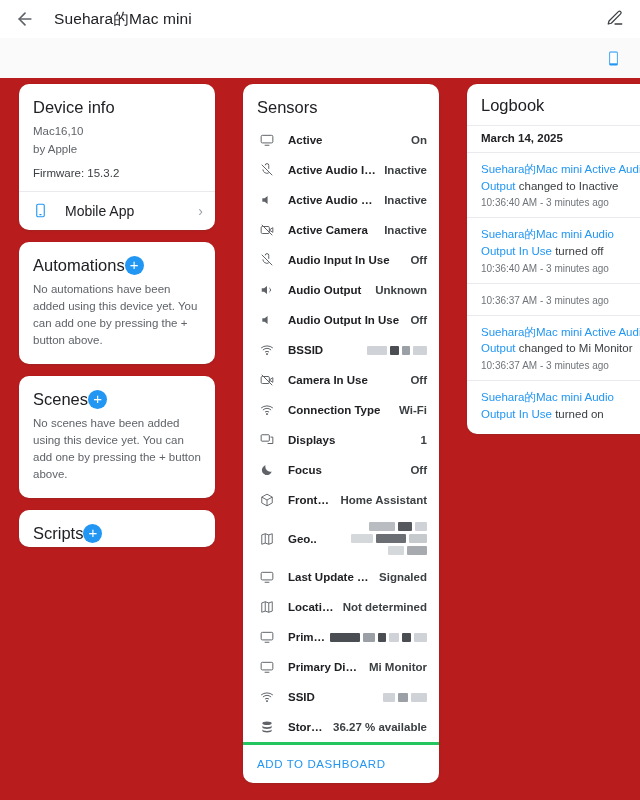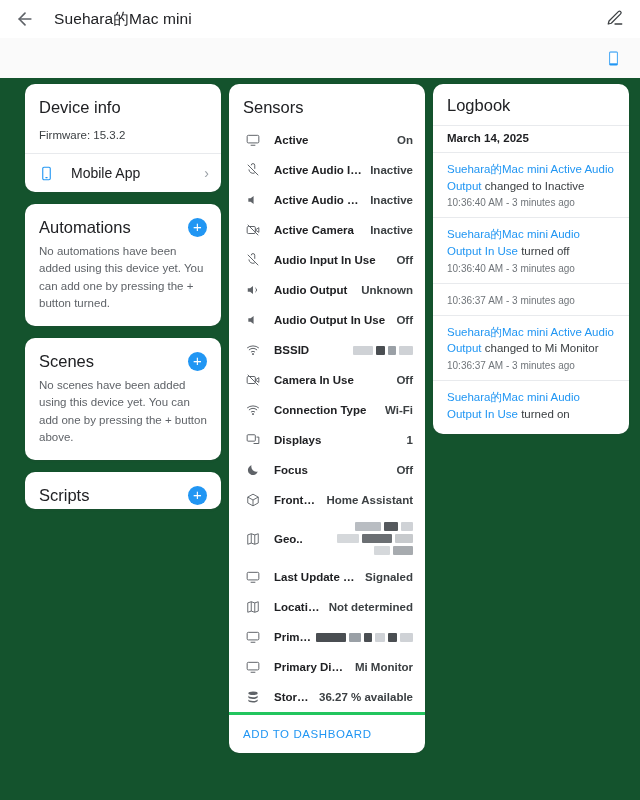--- a/index.html
+++ b/index.html
@@ -4,21 +4,21 @@
 <style>
   * { box-sizing: border-box; }
   html, body {
     margin: 0; padding: 0;
     width: 640px; height: 800px;
     background: #fafafa;
     font-family: "Liberation Sans", sans-serif;
     color: #212121;
     overflow: hidden;
   }
-  .app { width: 640px; height: 800px; position: relative; background: #14532d; }
+  .app { width: 640px; height: 800px; position: relative; background: #b91c1c; }
 
   
   .topbar {
     height: 38px;
     background: #ffffff;
     display: flex;
     align-items: center;
     padding: 0 14px;
     position: relative;
   }
@@ -52,22 +52,22 @@
     align-items: center;
     justify-content: flex-end;
     padding-right: 18px;
     background: #fafafa;
   }
   .deviceicon-row svg { color: #2196f3; }
 
   
   .columns {
     display: flex;
-    gap: 8px;
-    padding: 6px 12px 0 25px;
+    gap: 28px;
+    padding: 6px 12px 0 19px;
     align-items: flex-start;
   }
   .col-left { width: 196px; flex: 0 0 196px; }
   .col-mid  { width: 196px; flex: 0 0 196px; }
   .col-right{ width: 196px; flex: 0 0 196px; }
 
   .card {
     background: #ffffff;
     border-radius: 10px;
     box-shadow: 0 1px 2px rgba(60,64,67,0.18), 0 0 1px rgba(60,64,67,0.10);
@@ -76,21 +76,20 @@
   }
   .card-title {
     font-size: 16.5px;
     color: #202124;
     padding: 14px 14px 6px 14px;
     font-weight: 400;
   }
   .card-title.with-add {
     display: flex;
     align-items: center;
-    justify-content: space-between;
     padding-bottom: 4px;
   }
   .add-btn {
     width: 19px; height: 19px;
     border-radius: 50%;
     background: #2196f3;
     color: #fff;
     display: flex; align-items: center; justify-content: center;
     font-size: 15px; line-height: 1;
     cursor: pointer;
@@ -231,20 +230,24 @@
         <rect x="7.2" y="3.6" width="9.6" height="15.2" fill="#ffffff"></rect>
       </svg>
   </div>
 
   <div class="columns">
 
     <div class="col-left">
 
       <div class="card">
         <div class="card-title">Device info</div>
+        <div class="dev-meta">
+          <div>Mac16,10</div>
+          <div>by Apple</div>
+        </div>
         <div class="dev-fw">Firmware: 15.3.2</div>
         <div class="divider"></div>
         <div class="mobile-row">
           <span class="ico">
             <svg width="15" height="15" viewBox="0 0 24 24" fill="none" stroke="#2196f3" stroke-width="1.8" stroke-linecap="round" stroke-linejoin="round">
                 <rect x="6" y="2" width="12" height="20" rx="2"></rect>
                 <line x1="11" y1="18.5" x2="13" y2="18.5"></line>
               </svg>
           </span>
           <span class="lbl">Mobile App</span>
@@ -252,21 +255,21 @@
         </div>
       </div>
 
       <div class="card">
         <div class="card-title with-add">
           <span>Automations</span>
           <span class="add-btn">
               <span>+</span>
             </span>
         </div>
-        <div class="empty-text">No automations have been added using this device yet. You can add one by pressing the + button turned.</div>
+        <div class="empty-text">No automations have been added using this device yet. You can add one by pressing the + button above.</div>
       </div>
 
       <div class="card">
         <div class="card-title with-add">
           <span>Scenes</span>
           <span class="add-btn">
               <span>+</span>
             </span>
         </div>
         <div class="empty-text">No scenes have been added using this device yet. You can add one by pressing the + button above.</div>
@@ -511,20 +514,36 @@
             <span class="s-ico">
                 <svg width="14" height="14" viewBox="0 0 24 24" fill="none" stroke="currentColor" stroke-width="1.7">
                   <rect x="2" y="4" width="20" height="13" rx="2"></rect>
                   <line x1="8" y1="21" x2="16" y2="21"></line>
                 </svg>
               </span>
             <span class="s-name">Primary Display Name</span>
             <span class="s-val">Mi Monitor</span>
           </div>
 
+          <div class="sensor-row">
+            <span class="s-ico">
+                <svg width="14" height="14" viewBox="0 0 24 24" fill="none" stroke="currentColor" stroke-width="1.7">
+                  <path d="M2 8.5a16 16 0 0 1 20 0"></path>
+                  <path d="M5 12a11 11 0 0 1 14 0"></path>
+                  <path d="M8.5 15.5a6 6 0 0 1 7 0"></path>
+                  <circle cx="12" cy="19" r="1" fill="currentColor"></circle>
+                </svg>
+              </span>
+            <span class="s-name">SSID</span>
+            <span class="redact">
+                <i style="width:12px"></i>
+                <i class="m" style="width:10px"></i>
+                <i style="width:16px"></i>
+              </span>
+          </div>
 
           <div class="sensor-row">
             <span class="s-ico">
                 <svg width="14" height="14" viewBox="0 0 24 24" fill="currentColor">
                   <ellipse cx="12" cy="5.5" rx="8" ry="3"></ellipse>
                   <path d="M4 9.5c0 1.7 3.6 3 8 3s8-1.3 8-3v3c0 1.7-3.6 3-8 3s-8-1.3-8-3z"></path>
                   <path d="M4 16c0 1.7 3.6 3 8 3s8-1.3 8-3v2.5c0 1.7-3.6 3-8 3s-8-1.3-8-3z"></path>
                 </svg>
               </span>
             <span class="s-name">Storage</span>

